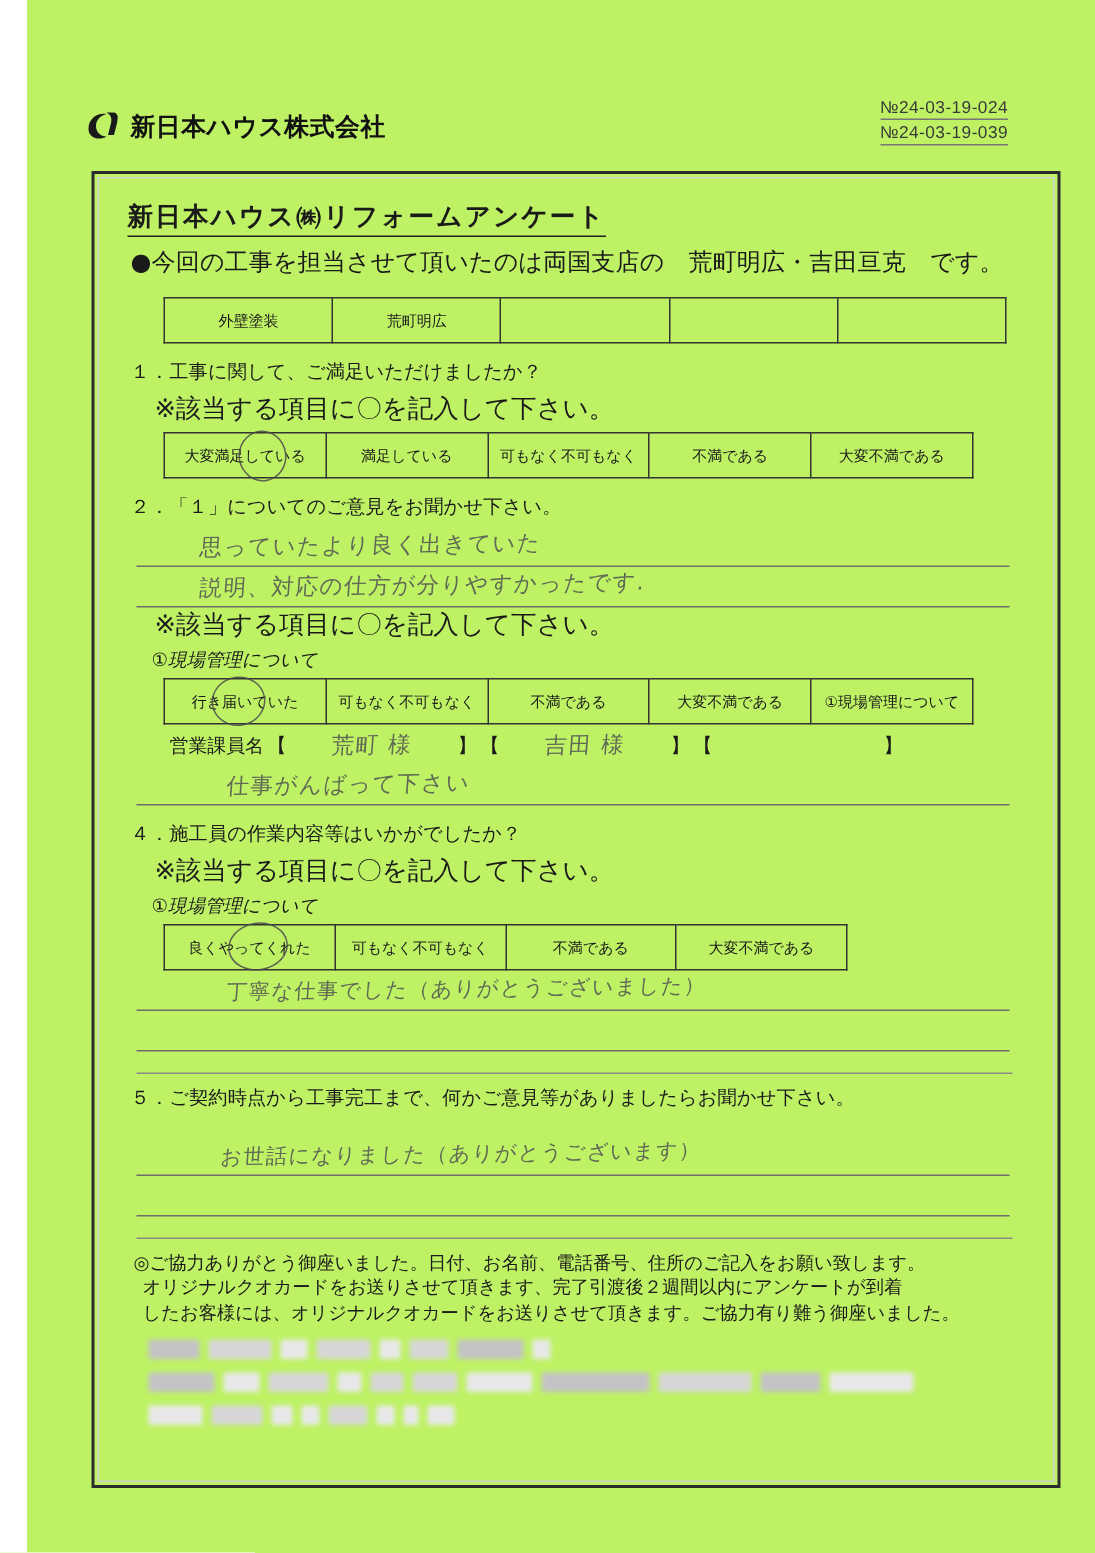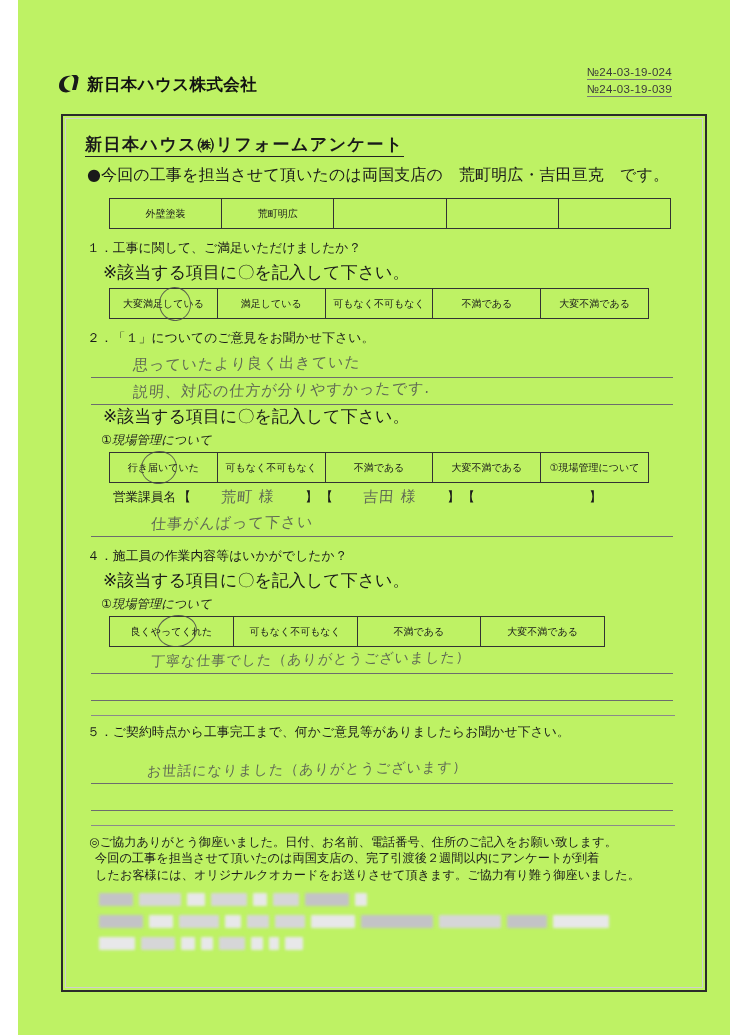--- a/index.html
+++ b/index.html
@@ -352,21 +352,21 @@
         </span>
         <span class="bk">】</span>
       </div>
       <div class="rule indent" style="margin-top:4px">
         <span class="hw">仕事がんばって下さい</span>
       </div>
 
       <div class="q">４．施工員の作業内容等はいかがでしたか？</div>
       <div class="note">※該当する項目に〇を記入して下さい。</div>
       <div class="sub">①現場管理について</div>
-      <table class="grid opt-table" style="width:496px">
+      <table class="grid opt-table" style="width:456px">
         <tbody>
             <tr>
           <td><span>良くやってくれた</span><span class="circle c3"></span></td>
           <td>可もなく不可もなく</td>
           <td>不満である</td>
           <td>大変不満である</td>
         </tr>
       </tbody>
         </table>
       <div class="rule indent">
@@ -379,21 +379,21 @@
       <div class="q" style="margin-top:2px">５．ご契約時点から工事完工まで、何かご意見等がありましたらお聞かせ下さい。</div>
       <div class="rule" style="margin-top:16px">
         <span class="hw small" style="left:56px">お世話になりました（ありがとうございます）</span>
       </div>
       <div class="rule"></div>
 
       <div class="divider"></div>
 
       <div class="footer-text">
         <div>◎ご協力ありがとう御座いました。日付、お名前、電話番号、住所のご記入をお願い致します。</div>
-        <div class="ind">今回の工事を担当させて頂いたのは両国支店の、完了引渡後２週間以内にアンケートが到着</div>
+        <div class="ind">オリジナルクオカードをお送りさせて頂きます、完了引渡後２週間以内にアンケートが到着</div>
         <div class="ind">したお客様には、オリジナルクオカードをお送りさせて頂きます。ご協力有り難う御座いました。</div>
       </div>
 
       <div class="redacted">
         <div class="red-line">
           <span class="red-chip dk" style="width:34px"></span>
           <span class="red-chip" style="width:42px"></span>
           <span class="red-chip lt" style="width:18px"></span>
           <span class="red-chip" style="width:36px"></span>
           <span class="red-chip lt" style="width:14px"></span>

